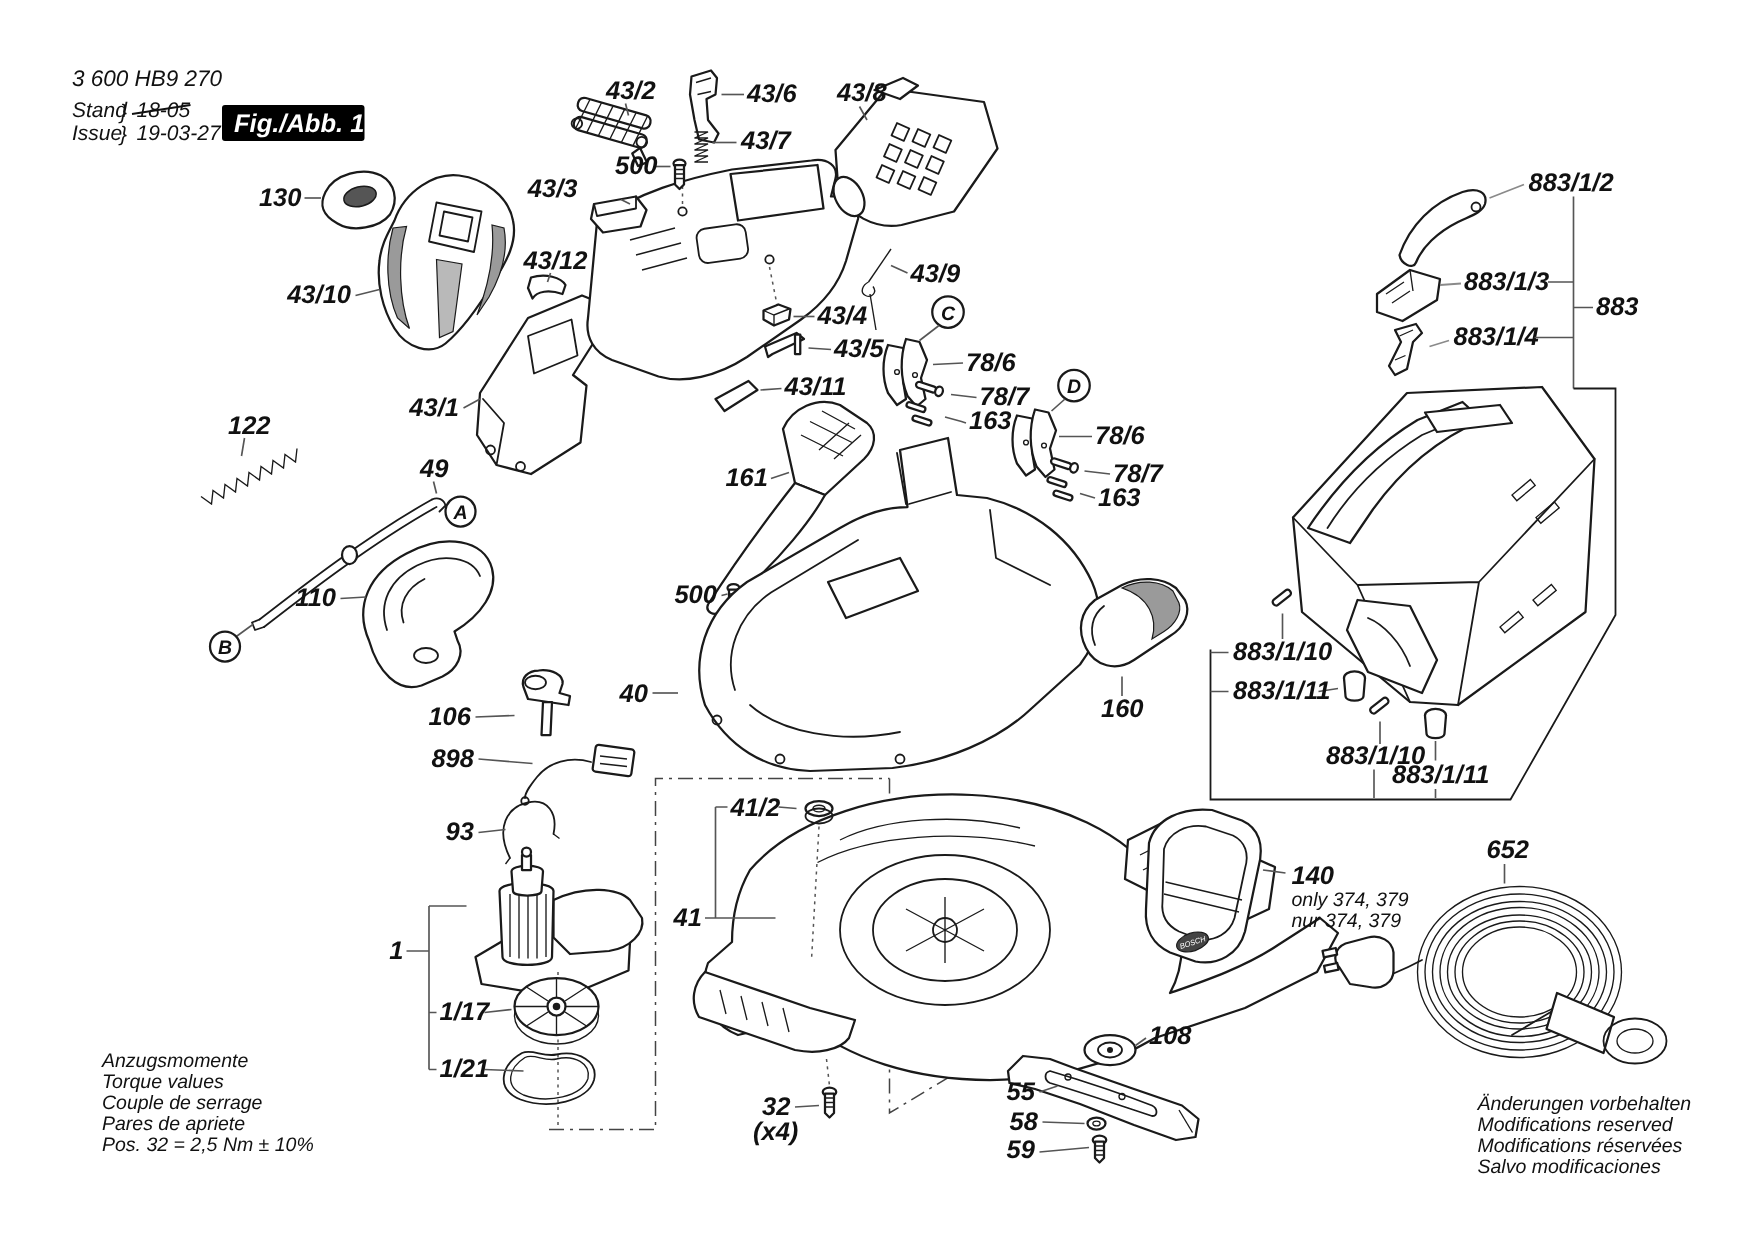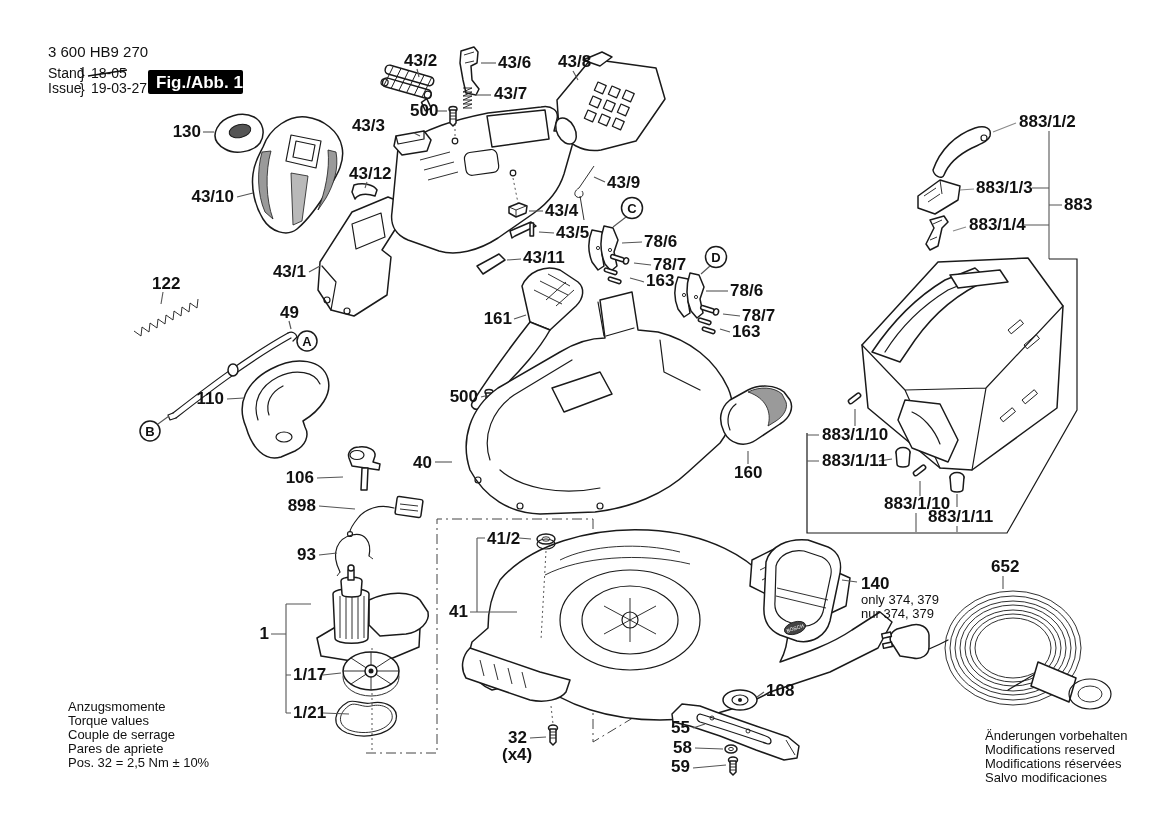--- a/index.html
+++ b/index.html
@@ -1,17 +1,17 @@
 <!DOCTYPE html>
 <html><head>
 <meta charset="utf-8">
 <style>
   html,body{margin:0;padding:0;background:#fff;}
   #stage{position:relative;width:1169px;height:826px;background:#ffffff;overflow:hidden;
-         font-family:"Liberation Sans",sans-serif;}
+         font-family:"Liberation Sans",sans-serif;font-style:italic;}
   svg{position:absolute;left:0;top:0;}
   .p{fill:#ffffff;stroke:#1a1a1a;stroke-width:1.5;stroke-linejoin:round;stroke-linecap:round;}
   .pn{fill:none;stroke:#1a1a1a;stroke-width:1.2;stroke-linejoin:round;stroke-linecap:round;}
   .thin{fill:none;stroke:#1a1a1a;stroke-width:0.9;}
   .lbl{font-family:"Liberation Sans",sans-serif;font-size:17px;font-weight:bold;fill:#111;}
   .lbl-s{font-family:"Liberation Sans",sans-serif;font-size:13px;font-weight:normal;fill:#111;}
   .hdr{font-family:"Liberation Sans",sans-serif;font-size:14px;fill:#111;}
   .hdr-b{font-family:"Liberation Sans",sans-serif;font-size:15px;fill:#111;}
   .figlbl{font-family:"Liberation Sans",sans-serif;font-size:17px;font-weight:bold;fill:#fff;}
   .refc{font-family:"Liberation Sans",sans-serif;font-size:13px;font-weight:bold;fill:#111;}

